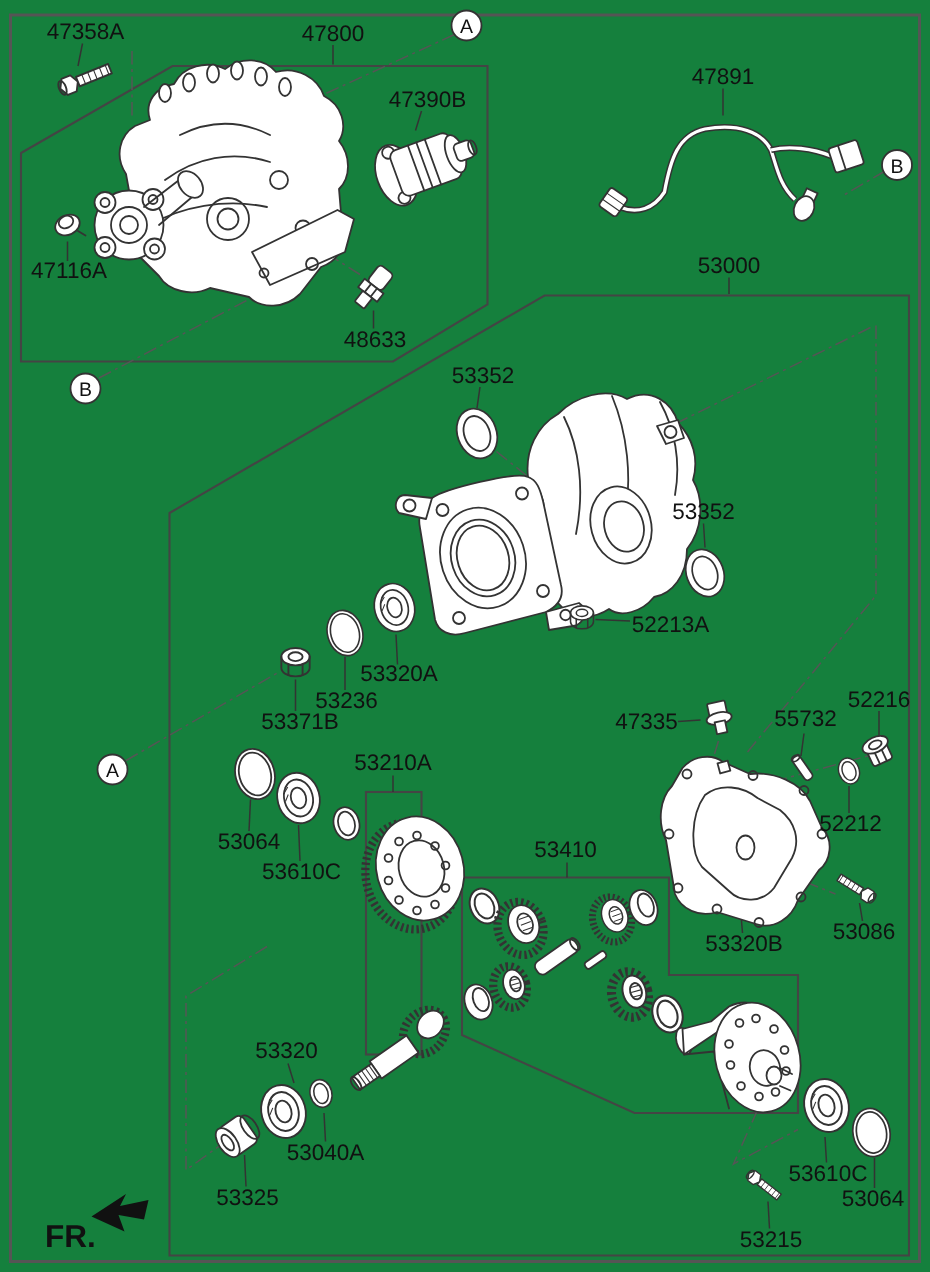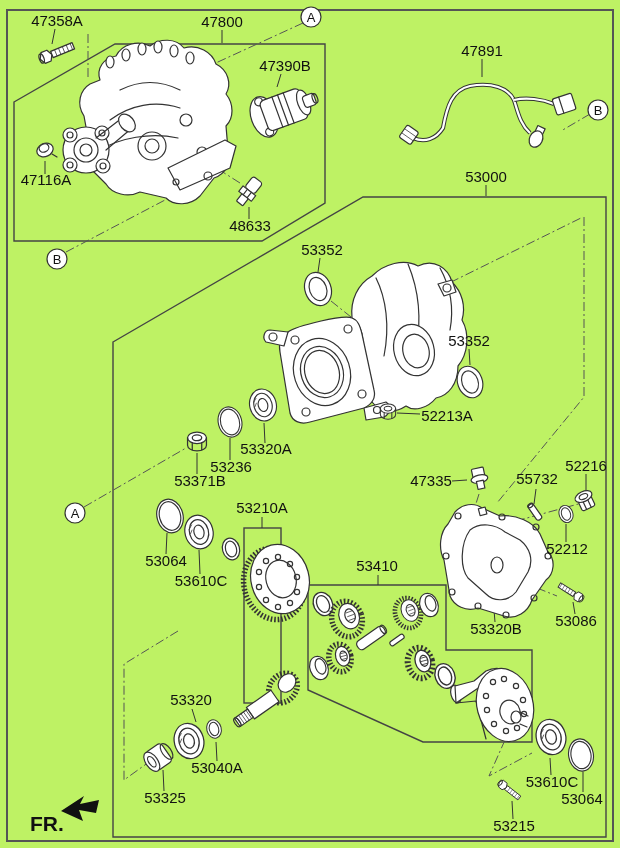--- a/index.html
+++ b/index.html
@@ -1,16 +1,16 @@
 <!DOCTYPE html>
 <html><head>
 <meta charset="utf-8">
 <style>
   html,body{margin:0;padding:0;background:#ffffff;}
-  .page{position:relative;width:620px;height:848px;background:#bef264;overflow:hidden;
+  .page{position:relative;width:620px;height:848px;background:#15803d;overflow:hidden;
         font-family:"Liberation Sans", sans-serif;}
   svg{display:block;}
   .ln{stroke:#333;fill:none;stroke-width:1.2;stroke-linejoin:round;stroke-linecap:round;}
   .fw{fill:#fff;}
   .box{stroke:#444;fill:none;stroke-width:1.4;}
   .frame{stroke:#555;fill:none;stroke-width:2;}
   .lead{stroke:#333;stroke-width:1;fill:none;}
   .dd{stroke:#555;stroke-width:1;fill:none;stroke-dasharray:9 3 2 3;}
   .teeth{stroke:#333;fill:none;stroke-width:5.5;stroke-dasharray:1.6 1.9;}
   .hatch{stroke:#333;stroke-width:.7;fill:none;}

